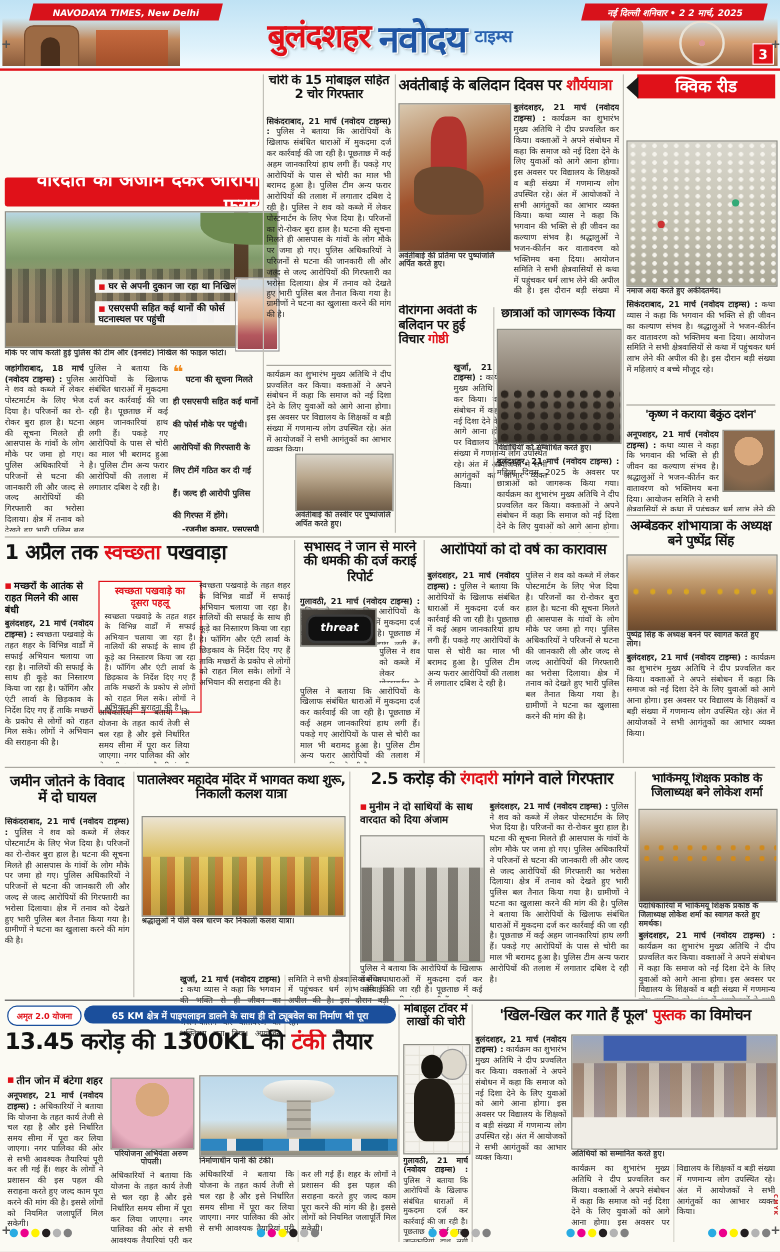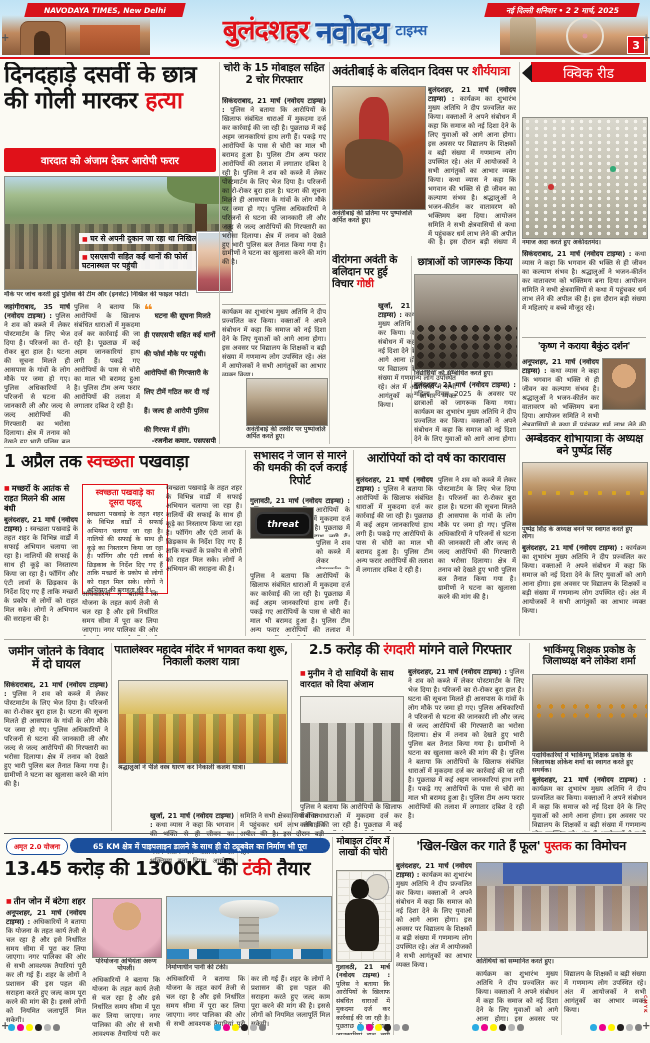--- a/index.html
+++ b/index.html
@@ -24,21 +24,21 @@
   .bt{font-size:6.8px;color:#1d1d1d;text-align:justify;line-height:1.32;overflow:hidden;}
   .dl{font-weight:bold;}
   .cap{font-size:6.4px;font-weight:bold;color:#3a3a3a;line-height:1.15;overflow:hidden;}
   .photo{position:absolute;border:1px solid #8d8d85;overflow:hidden;}
   .subh{font-weight:bold;color:#111;line-height:1.25;overflow:hidden;}
   .sqb::before{content:"\25A0  ";color:#e01119;font-size:6px;vertical-align:1px;}
   .vline{position:absolute;width:1px;background:#c2c0b8;}
   .hline{position:absolute;height:1px;background:#a9a79f;}
   .obul{position:absolute;background:rgba(255,255,255,.93);font-size:7.6px;font-weight:bold;color:#111;padding:1px 3px;line-height:1.2;}
   .obul::before{content:"\25A0 ";color:#e01119;font-size:6px;}
-  .qr-banner{position:absolute;background:#e01119;color:#fff;font-weight:normal;display:flex;align-items:flex-end;justify-content:center;}
+  .qr-banner{position:absolute;background:#e01119;color:#fff;font-weight:bold;display:flex;align-items:flex-start;justify-content:center;}
   .qr-tri{position:absolute;left:-9px;top:2px;width:0;height:0;border-right:10px solid #1a1a1a;border-top:9px solid transparent;border-bottom:9px solid transparent;}
   .quote-mark{float:left;color:#f08a1d;font-size:15px;line-height:14px;margin-right:2px;font-weight:bold;}
   .qtxt{font-size:6.8px;font-weight:bold;color:#222;text-align:justify;line-height:1.3;}
   .attrib{font-size:6.8px;font-weight:bold;color:#111;text-align:right;}
   .threatbox{position:absolute;background:#101010;border-radius:8px;color:#fff;display:flex;align-items:center;justify-content:center;font-style:italic;font-weight:bold;font-size:9px;border:2px solid #3c3c3c;}
   .infobox{position:absolute;border:1px solid #e01119;padding:3px 4px;background:#fffdf6;overflow:hidden;}
   .infobox .ib-title{color:#e01119;font-weight:bold;font-size:8px;text-align:center;line-height:1.25;margin-bottom:2px;}
   .pill{position:absolute;background:#fff;border:1.5px solid #1b4f9c;border-radius:8px;color:#e01119;font-weight:bold;display:flex;align-items:center;justify-content:center;}
   .bluebanner{position:absolute;background:#1b4f9c;color:#fff;font-weight:bold;display:flex;align-items:center;justify-content:center;border-radius:8px;}
   .col2{column-count:2;column-gap:6px;column-rule:1px solid #d8d6cc;}
@@ -70,41 +70,38 @@
     </div>
     <div class="masthead">
       <span class="mh-city">बुलंदशहर</span>
       <span class="mh-title">नवोदय</span>
       <span class="mh-suffix">टाइम्स</span>
     </div>
     <div class="pgnum">3</div>
   </div>
   <div class="hdr-rule"></div>
 
-  <div class="abs hl" style="left:4px;top:62px;width:212px;height:84px;font-size:23px;">
-    <span>दिनदहाड़े दसवीं के छात्र की गोली मारकर </span><span class="accent">हत्या</span>
-  </div>
-  <div class="redbar abs" style="left:4px;top:148px;width:212px;height:24px;font-size:10px;text-align:right;">
+  <div class="redbar abs" style="left:4px;top:148px;width:212px;height:24px;font-size:16px;text-align:right;">
     <span>वारदात को अंजाम देकर आरोपी फरार</span>
   </div>
   <div class="photo" style="left:4px;top:176px;width:226px;height:112px;background:linear-gradient(180deg,#b7d6e4 0%,#a3bd8d 16%,#7f9a6a 34%,#98926f 55%,#9f8e6f 75%,#8c7a5c 100%);">
     <div class="abs" style="left:0;top:42%;width:100%;height:40%;background:repeating-linear-gradient(90deg,rgba(52,48,44,.55) 0 5px,rgba(142,120,96,.35) 5px 10px,rgba(90,82,70,.5) 10px 14px);"></div>
     <div class="abs" style="right:24px;top:0;width:12px;height:80%;background:linear-gradient(#5d4632,#49351f);"></div>
     <div class="abs" style="right:0;top:0;width:64px;height:24%;background:#6d8a50;border-radius:0 0 0 60%;"></div>
     <div class="obul" style="left:74px;top:56px;width:116px;">
       <span>घर से अपनी दुकान जा रहा था निखिल</span>
     </div>
     <div class="obul" style="left:74px;top:74px;width:116px;">
       <span>एसएसपी सहित कई थानों की फोर्स घटनास्थल पर पहुंची</span>
     </div>
   </div>
   <div class="photo" style="left:197px;top:232px;width:33px;height:58px;border:1.5px solid #fff;box-shadow:0 0 0 1px #999;background:linear-gradient(180deg,#cfd8de 8%,#e7c7ae 30%,#d9ab8b 55%,#b4575e 80%,#a04a52 100%);"></div>
   <div class="abs cap" style="left:4px;top:291px;width:190px;height:10px;">मौके पर जांच करती हुई पुलिस की टीम और (इनसेट) निखिल की फाइल फोटो।</div>
   <div class="abs bt" style="left:4px;top:303px;width:66px;height:140px;">
-    <span class="dl">जहांगीराबाद, 35 मार्च (नवोदय टाइम्स) :</span>
+    <span class="dl">जहांगीराबाद, 18 मार्च (नवोदय टाइम्स) :</span>
     <span>पुलिस ने शव को कब्जे में लेकर पोस्टमार्टम के लिए भेज दिया है। परिजनों का रो-रोकर बुरा हाल है। घटना की सूचना मिलते ही आसपास के गांवों के लोग मौके पर जमा हो गए। पुलिस अधिकारियों ने परिजनों से घटना की जानकारी ली और जल्द से जल्द आरोपियों की गिरफ्तारी का भरोसा दिलाया। क्षेत्र में तनाव को देखते हुए भारी पुलिस बल तैनात किया गया है। ग्रामीणों ने घटना का खुलासा करने की मांग की है।</span>
   </div>
   <div class="abs bt" style="left:74px;top:303px;width:66px;height:140px;">पुलिस ने बताया कि आरोपियों के खिलाफ संबंधित धाराओं में मुकदमा दर्ज कर कार्रवाई की जा रही है। पूछताछ में कई अहम जानकारियां हाथ लगी हैं। पकड़े गए आरोपियों के पास से चोरी का माल भी बरामद हुआ है। पुलिस टीम अन्य फरार आरोपियों की तलाश में लगातार दबिश दे रही है।</div>
   <div class="abs" style="left:144px;top:303px;width:72px;height:140px;overflow:hidden;">
     <span class="quote-mark">❝</span>
     <div class="qtxt" style="display:inline;">घटना की सूचना मिलते ही एसएसपी सहित कई थानों की फोर्स मौके पर पहुंची। आरोपियों की गिरफ्तारी के लिए टीमें गठित कर दी गई हैं। जल्द ही आरोपी पुलिस की गिरफ्त में होंगे।</div>
     <div class="attrib">-रजनीश कुमार, एसएसपी बुलंदशहर</div>
     
   </div>
 

